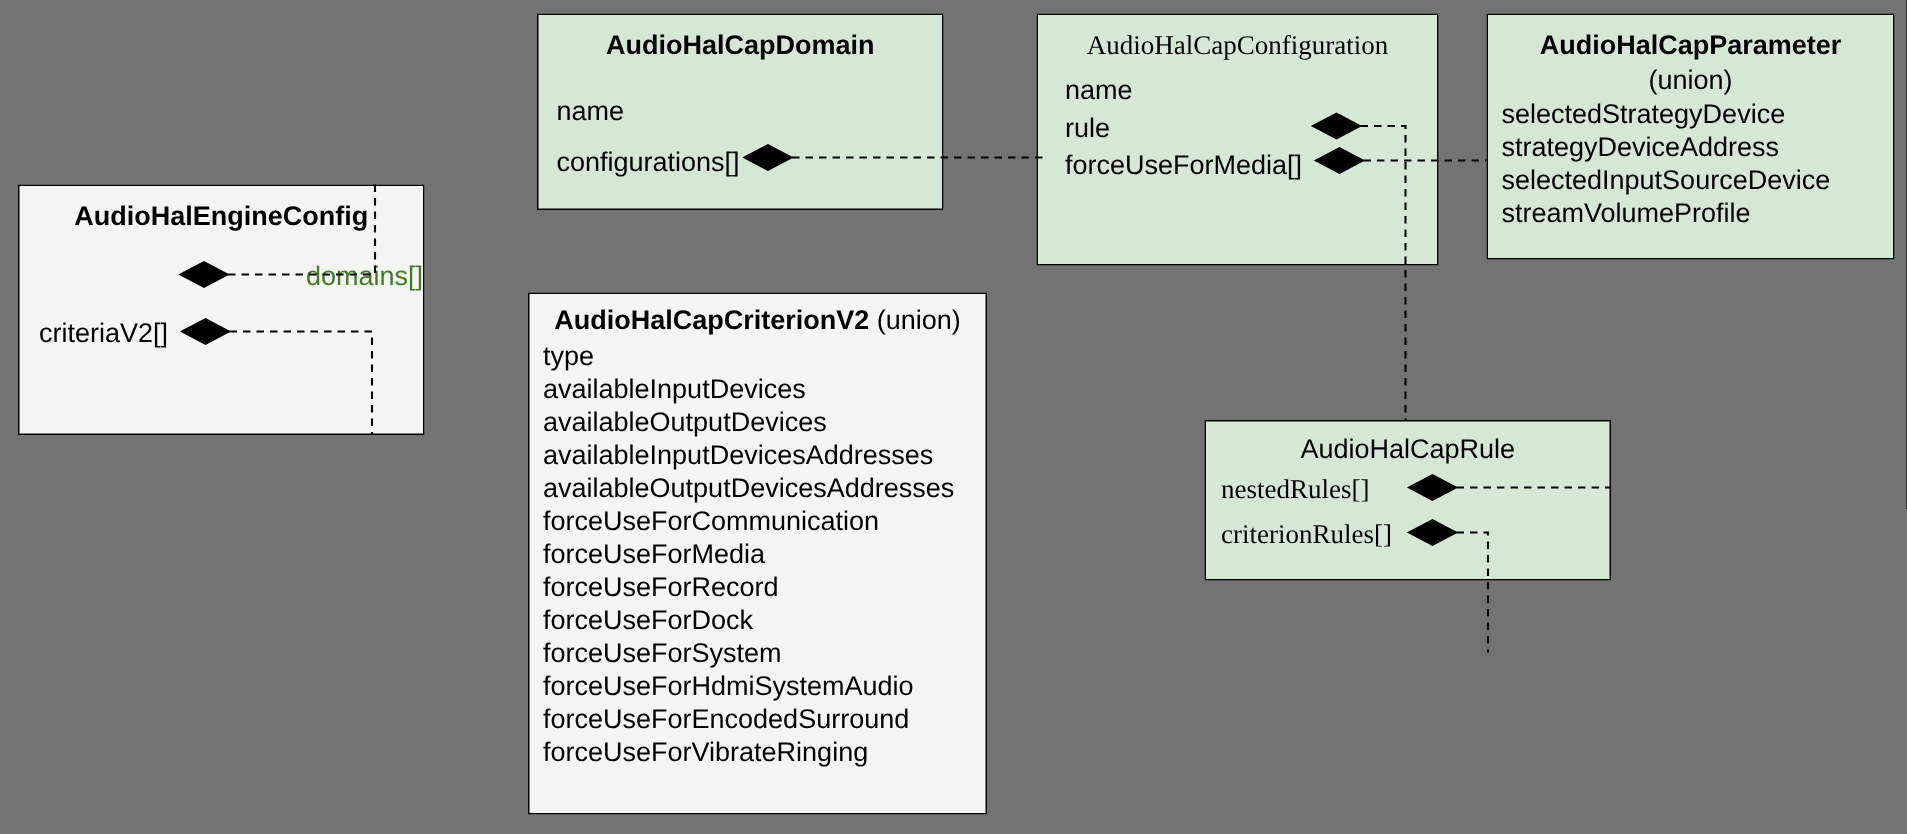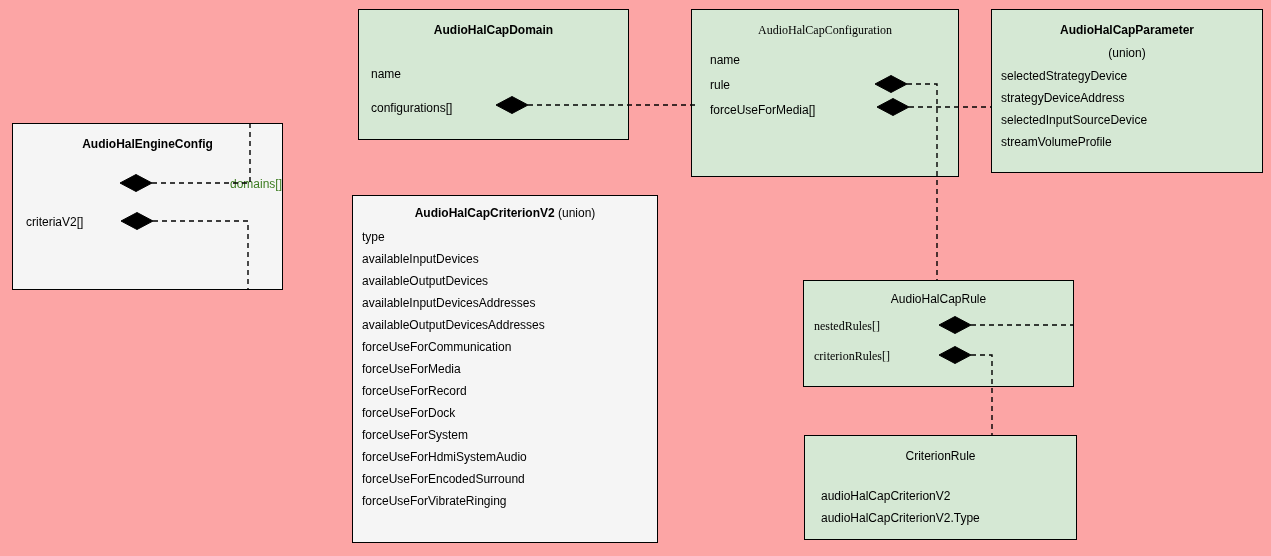--- a/index.html
+++ b/index.html
@@ -1,23 +1,23 @@
 <!DOCTYPE html>
 <html><head>
 <meta charset="utf-8">
 <style>
   html, body { margin: 0; padding: 0; background: #000; }
   #canvas {
     position: relative;
     width: 1271px;
     height: 556px;
-    background: #fca5a5;
+    background: #737373;
     overflow: hidden;
     font-family: "Liberation Sans", sans-serif;
-    font-size: 12px;
+    font-size: 18px;
     color: #000;
   }
   .box {
     position: absolute;
     box-sizing: border-box;
     border: 1.5px solid #000;
   }
   .green { background: #d5e8d4; }
   .gray  { background: #f5f5f5; }
   .box-title { text-align: center; font-weight: bold; white-space: nowrap; }
@@ -140,27 +140,20 @@
   </div>
 
   <div class="box green" id="box-rule">
     <div class="box-title plain">AudioHalCapRule</div>
     <div class="fields">
       <div class="field">nestedRules[]</div>
       <div class="field">criterionRules[]</div>
     </div>
   </div>
 
-  <div class="box green" id="box-crule">
-    <div class="box-title plain">CriterionRule</div>
-    <div class="fields">
-      <div class="field">audioHalCapCriterionV2</div>
-      <div class="field">audioHalCapCriterionV2.Type</div>
-    </div>
-  </div>
 
   <svg id="connector-layer" viewBox="0 0 1271 556" xmlns="http://www.w3.org/2000/svg">
 
     <path d="M528 105 H698"></path>
     <polygon points="496,105 512,96.5 528,105 512,113.5"></polygon>
 
     <path d="M152 183 H250 V123"></path>
     <polygon points="120,183 136,174.5 152,183 136,191.5"></polygon>
 
     <path d="M153 221 H248 V290"></path>

